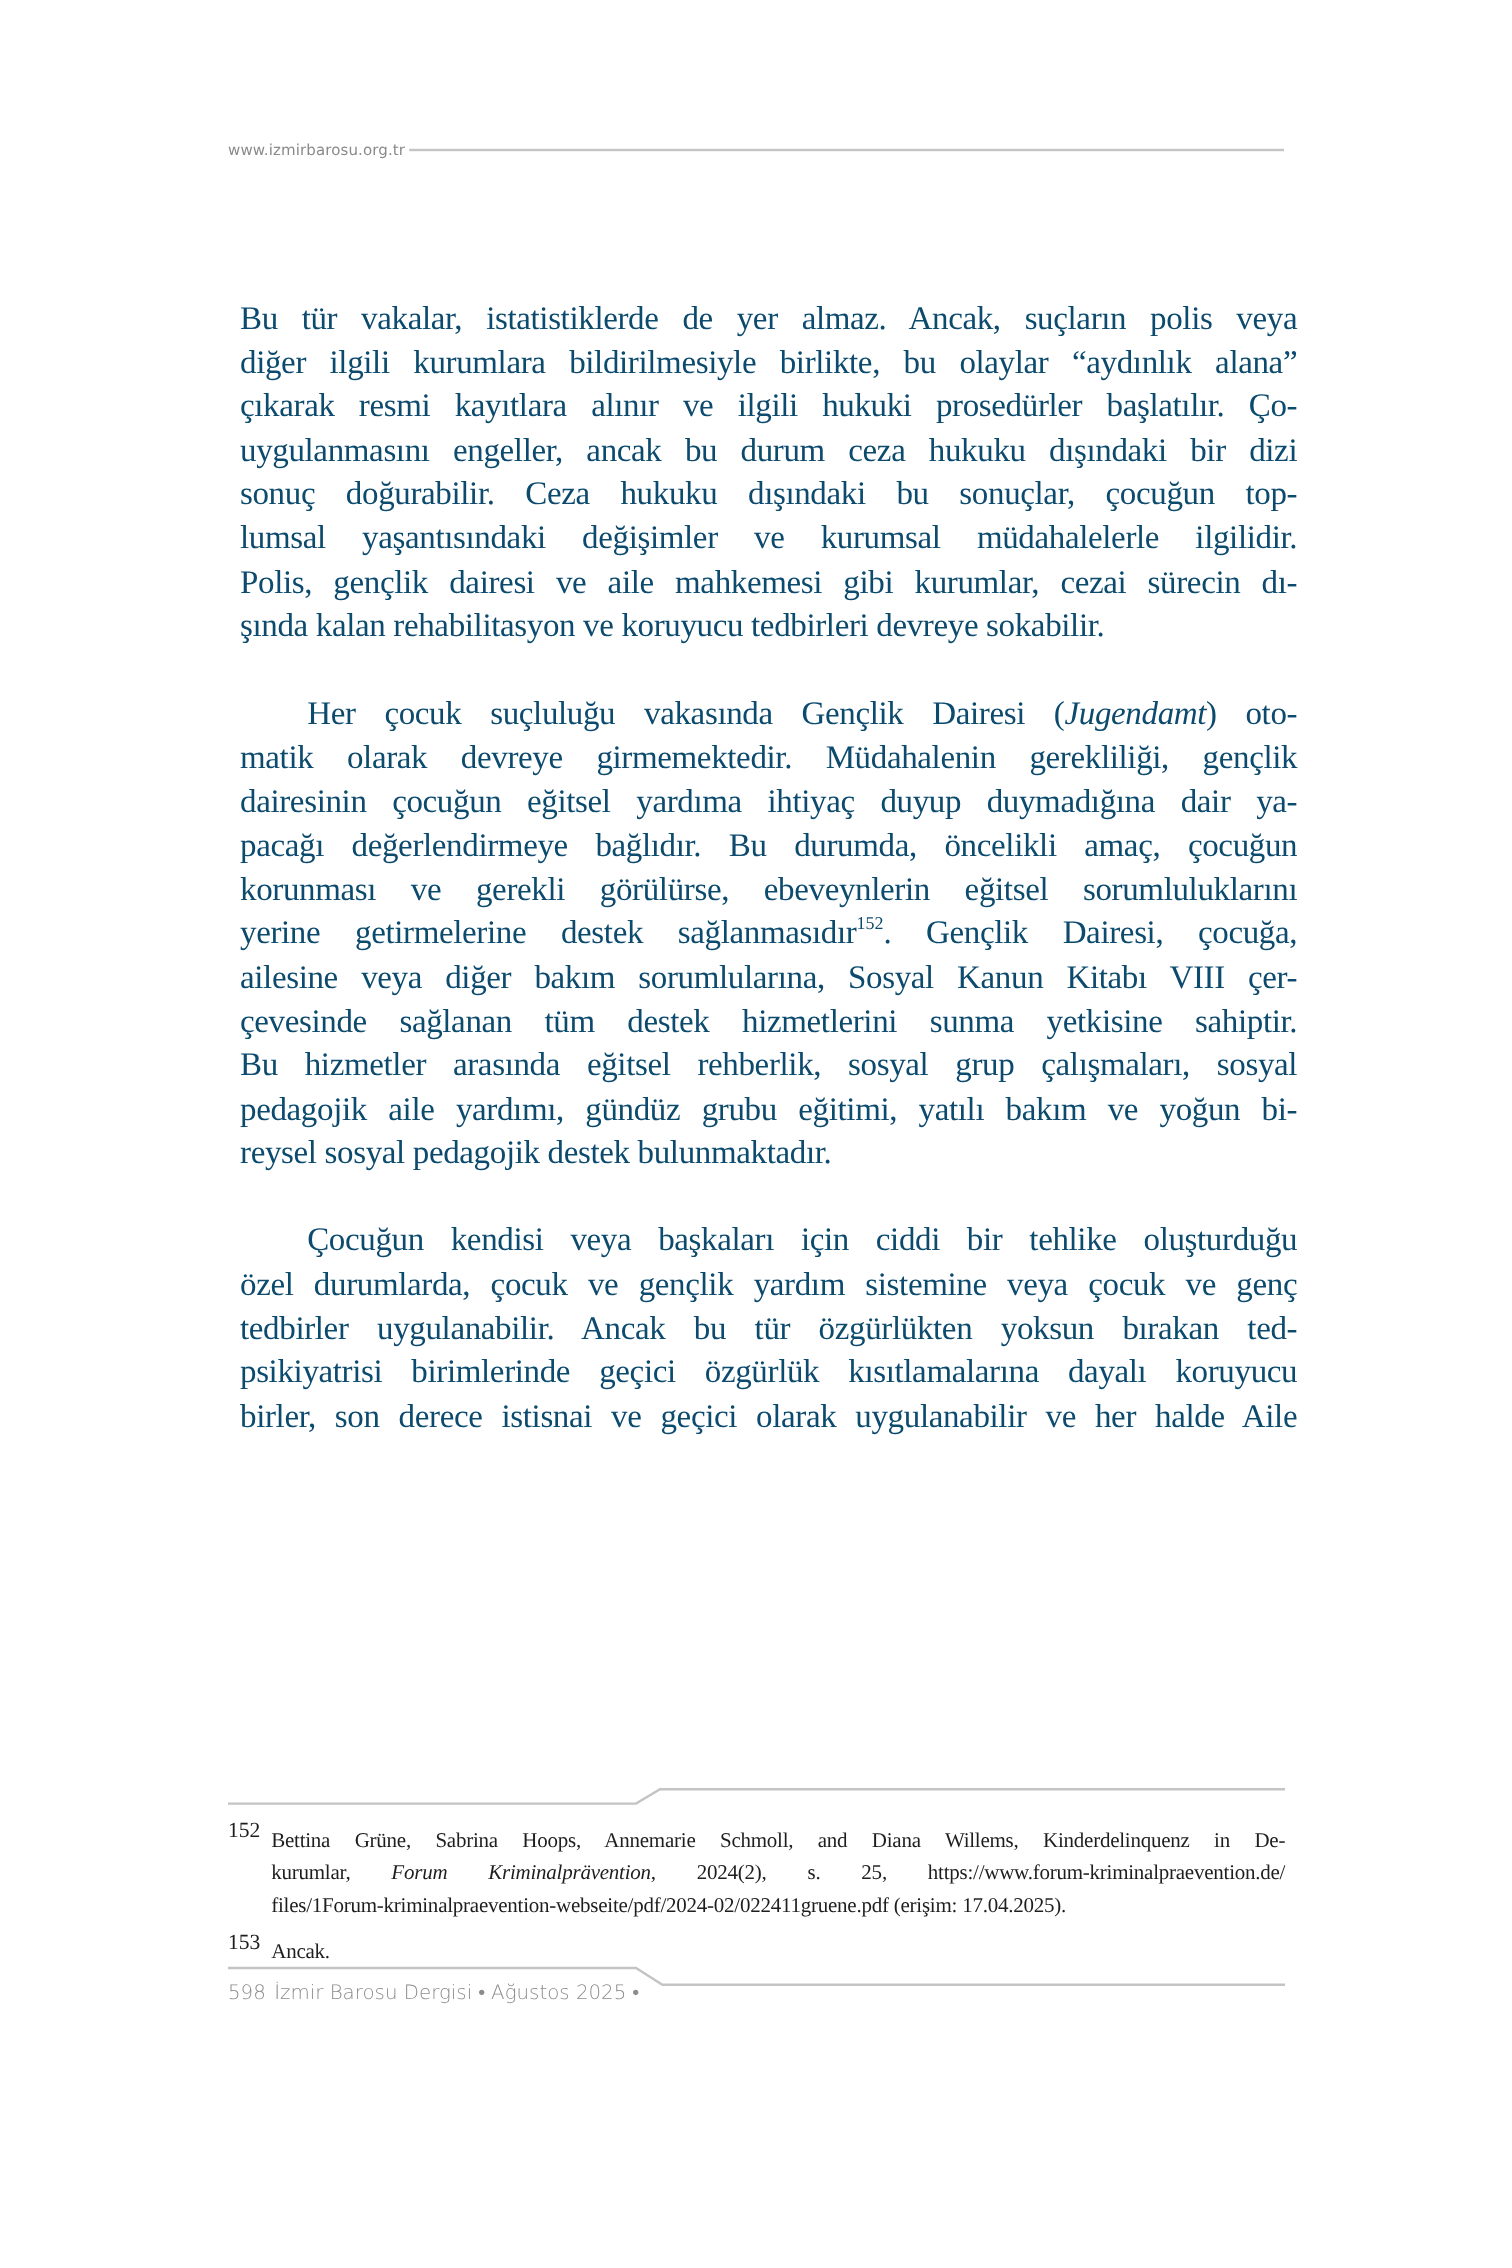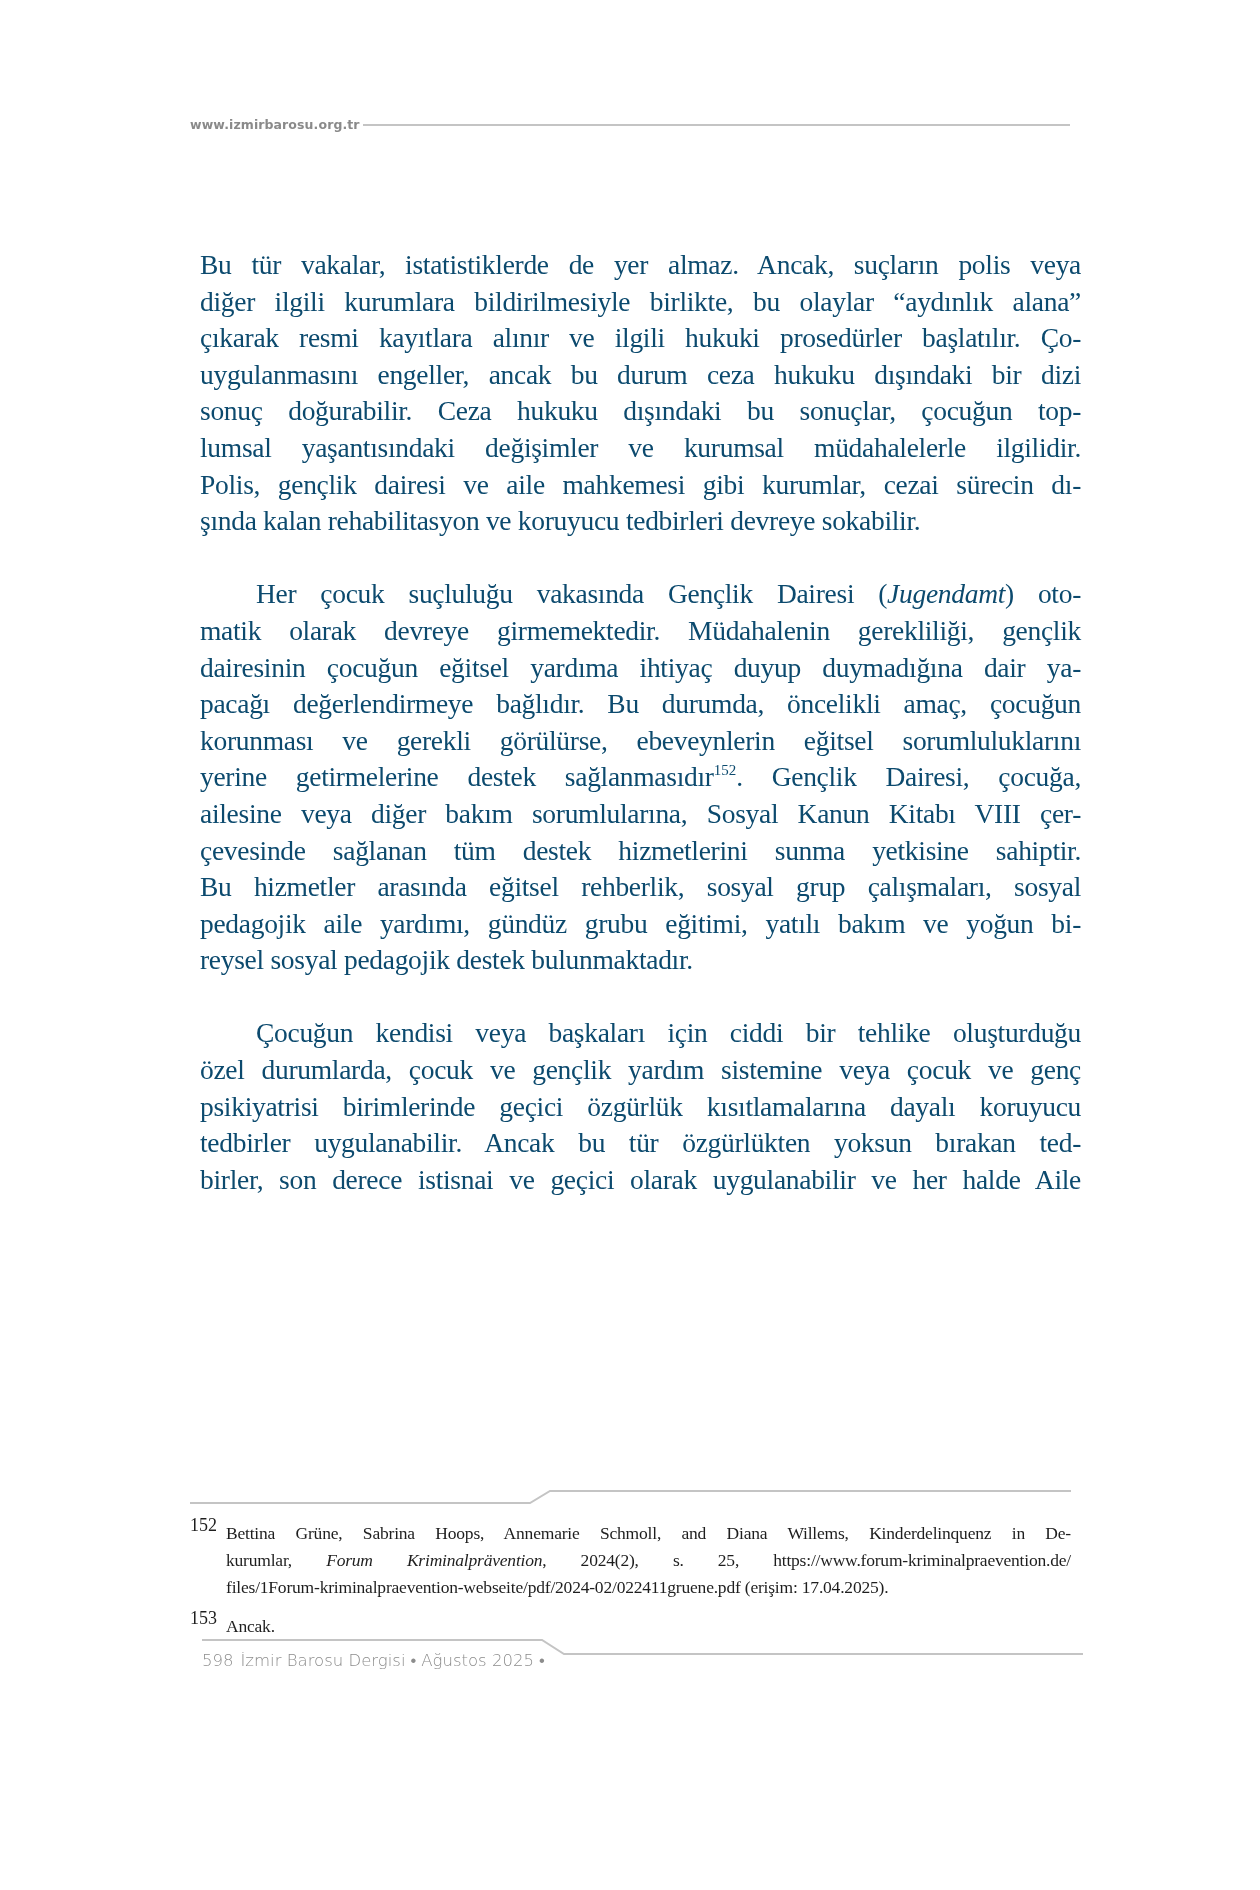--- a/index.html
+++ b/index.html
@@ -21,21 +21,21 @@
       height: 20px;
       display: flex;
       align-items: center;
     }
     .header-url {
       font-family: "DejaVu Sans", sans-serif;
       font-size: 12.5px;
       color: #8a8a8a;
       letter-spacing: 0.1px;
       white-space: nowrap;
-      font-weight: 700;
+      font-weight: 400;
     }
     .header-rule {
       flex: 1;
       height: 2px;
       background: #c4c4c4;
       margin-left: 3px;
       margin-top: 1px;
     }
     .body-text {
       position: absolute;
@@ -111,21 +111,20 @@
     }
     .fn-item + .fn-item {
       margin-top: 12px;
     }
     .footer {
       position: absolute;
       left: 190px;
       top: 1638px;
       width: 881px;
       height: 40px;
-      margin-left: 12px;
     }
     .footer-sep {
       position: absolute;
       left: 0;
       top: 0;
       width: 881px;
       height: 22px;
     }
     .footer-text {
       position: absolute;
@@ -176,22 +175,22 @@
     <div class="line">Bu hizmetler arasında eğitsel rehberlik, sosyal grup çalışmaları, sosyal</div>
     <div class="line">pedagojik aile yardımı, gündüz grubu eğitimi, yatılı bakım ve yoğun bi-</div>
     <div class="line last">reysel sosyal pedagojik destek bulunmaktadır.</div>
   </div>
 
   <div class="para-gap"></div>
 
   <div>
     <div class="line indent">Çocuğun kendisi veya başkaları için ciddi bir tehlike oluşturduğu</div>
     <div class="line">özel durumlarda, çocuk ve gençlik yardım sistemine veya çocuk ve genç</div>
+    <div class="line">tedbirler uygulanabilir. Ancak bu tür özgürlükten yoksun bırakan ted-</div>
     <div class="line">psikiyatrisi birimlerinde geçici özgürlük kısıtlamalarına dayalı koruyucu</div>
-    <div class="line">tedbirler uygulanabilir. Ancak bu tür özgürlükten yoksun bırakan ted-</div>
     <div class="line">birler, son derece istisnai ve geçici olarak uygulanabilir ve her halde Aile</div>
   </div>
 </div>
 
 <svg class="footnote-sep" viewBox="0 0 881 16" preserveAspectRatio="none">
   <polyline points="0,14 340,14 360,2 881,2" fill="none" stroke="#c4c4c4" stroke-width="2"></polyline>
 </svg>
 
 <div class="footnotes">
   <div class="fn-item">

